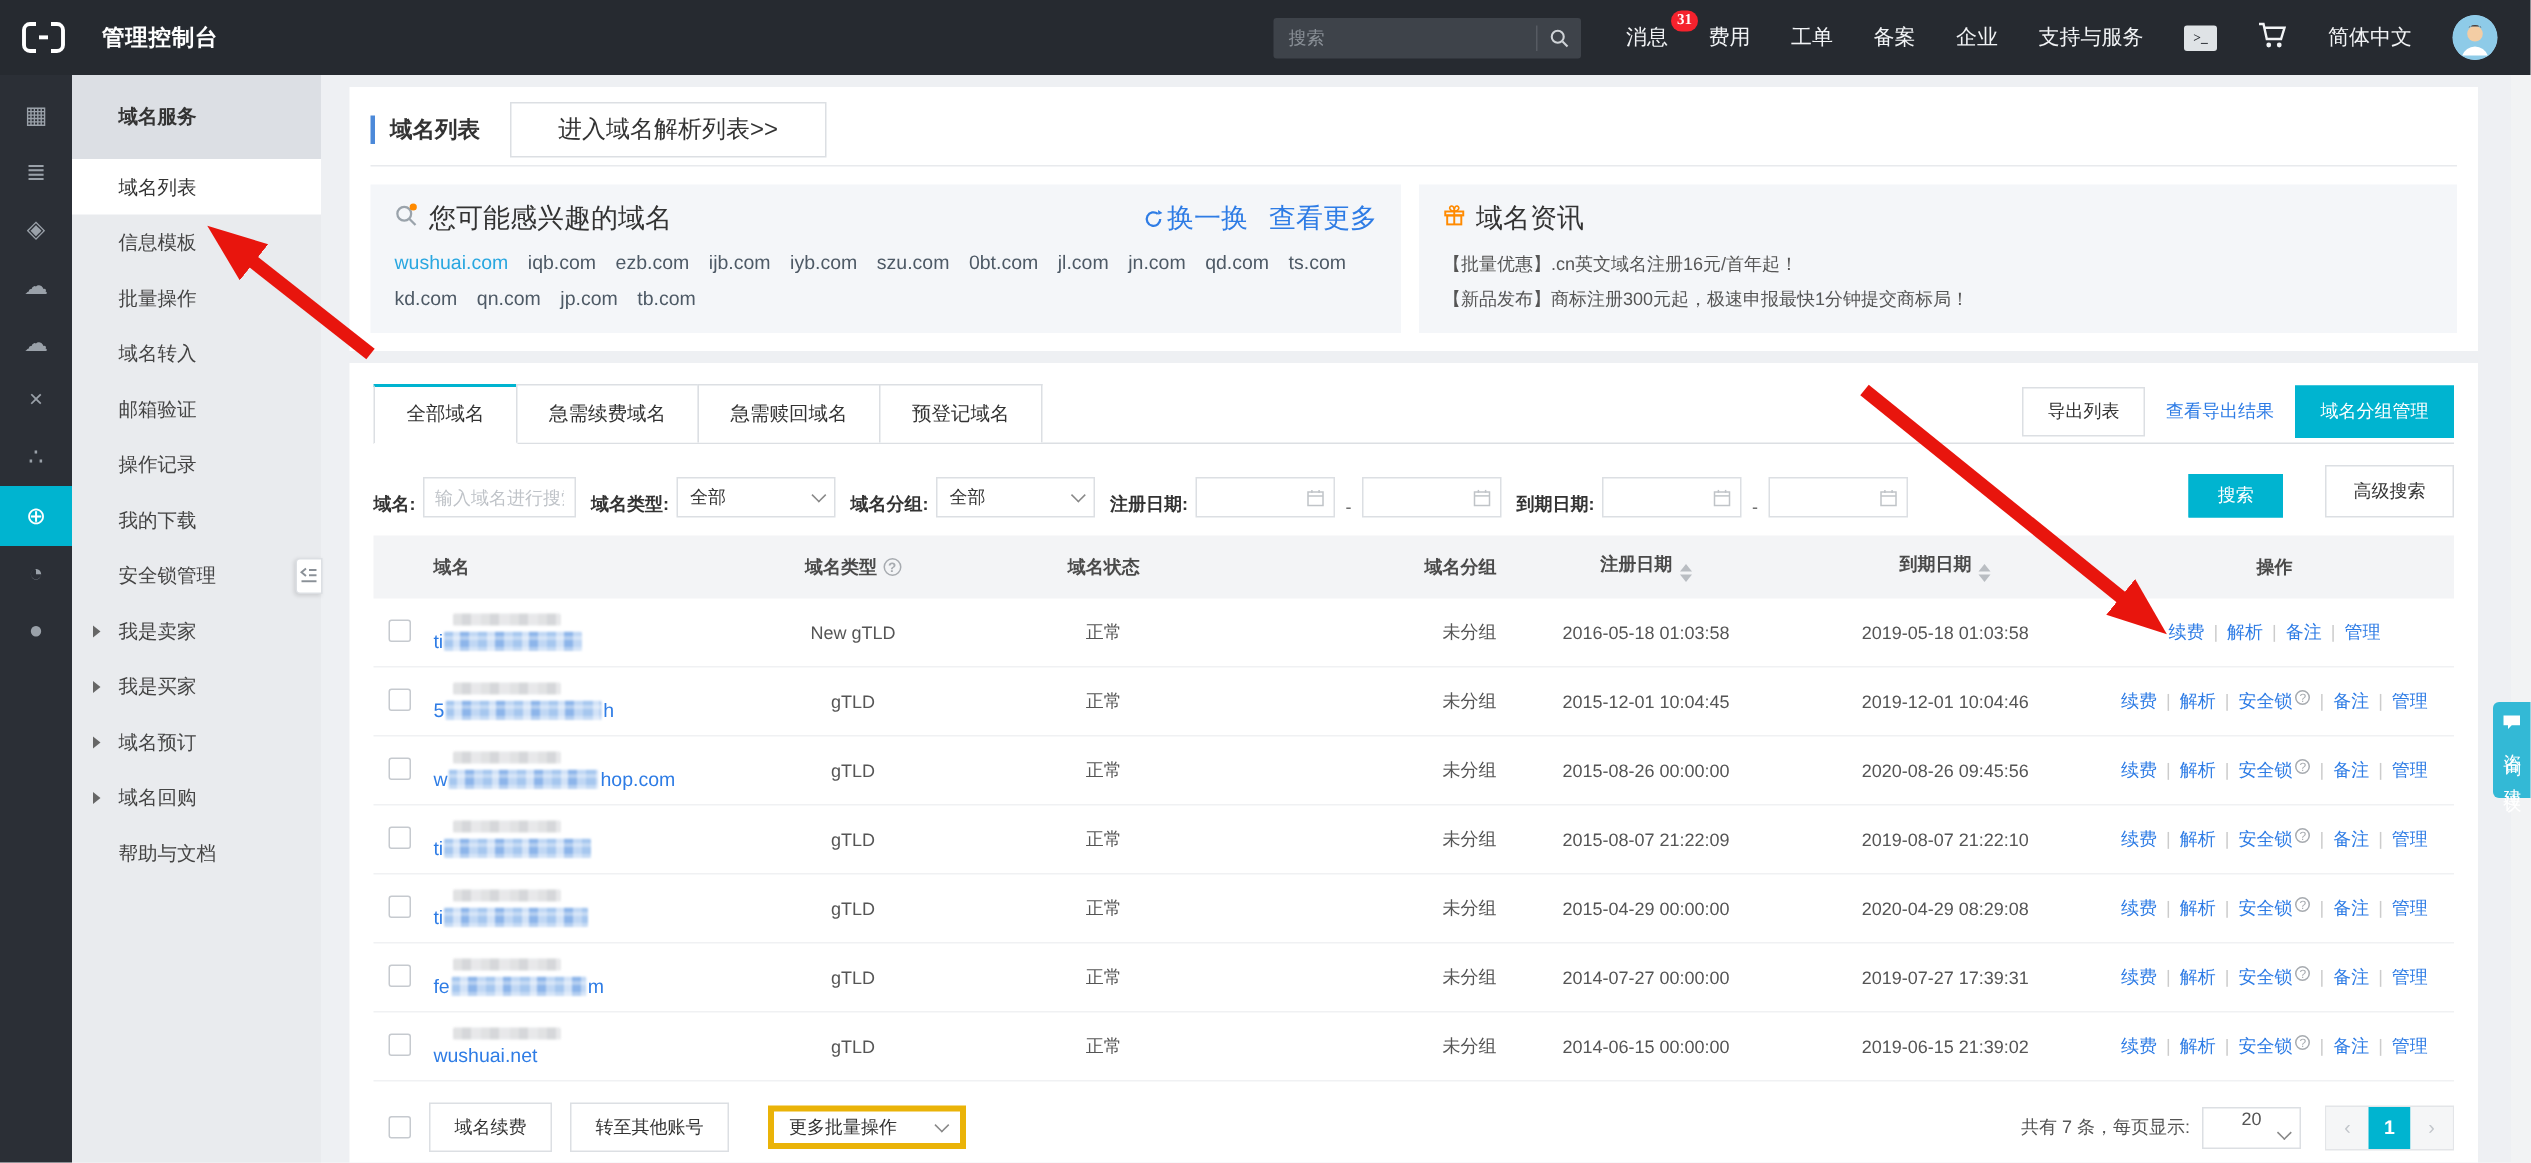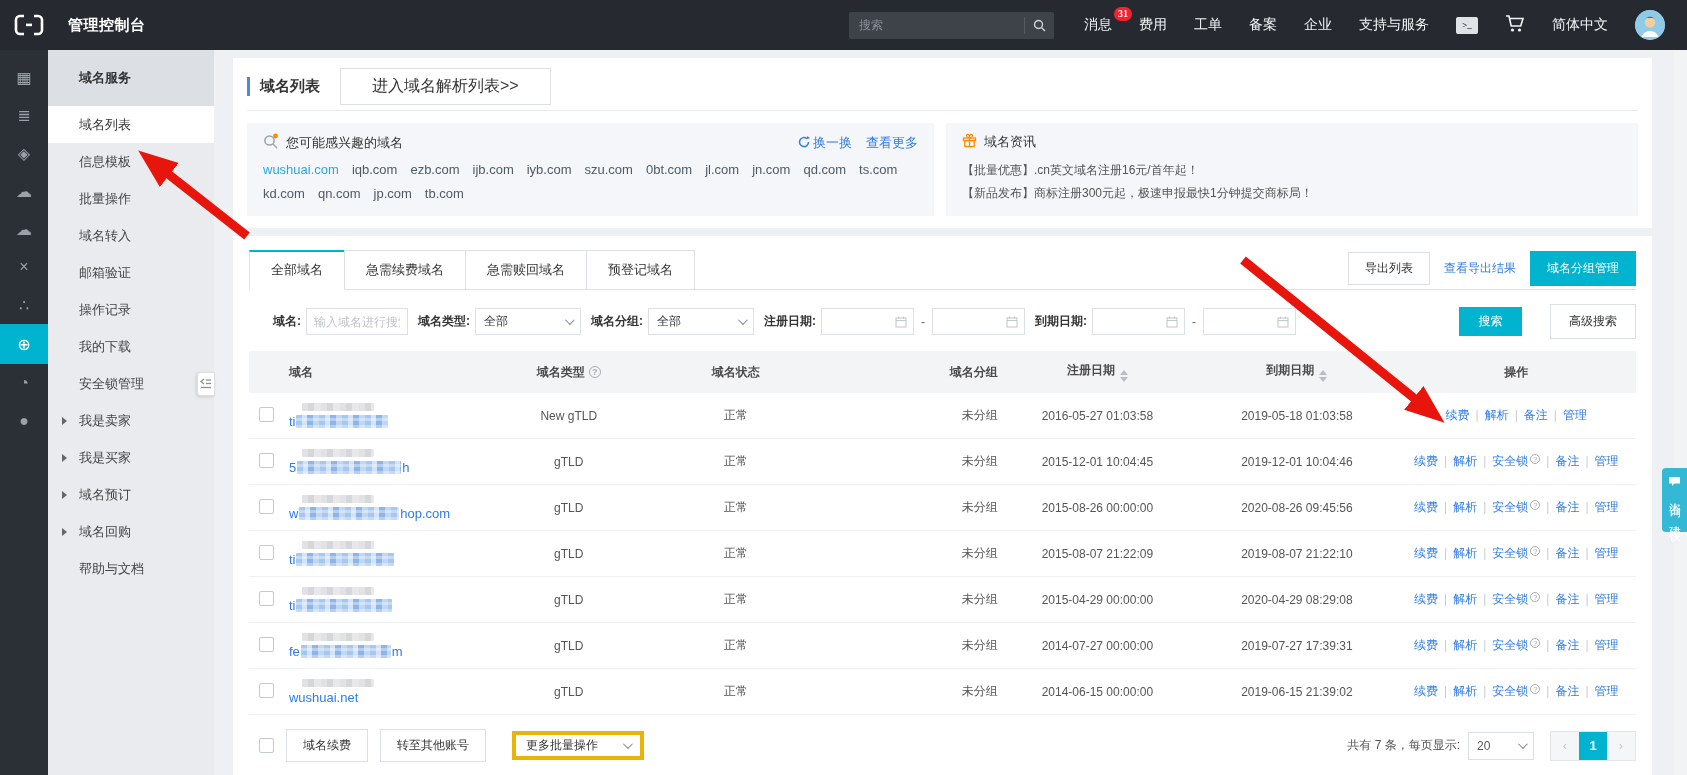--- a/index.html
+++ b/index.html
@@ -52,40 +52,40 @@
   .head-card { padding:10px 14px 12px; }
   .title-row { display:flex; align-items:center; height:36px; }
   .pg-title { font-size:15px; font-weight:bold; color:#333; border-left:3px solid #4c89d9; padding-left:10px; }
   .dns-btn { margin-left:20px; border:1px solid #dcdfe3; padding:7px 31px; font-size:16px; color:#333;
     cursor:pointer; background:#fff; }
   .hr { height:1px; background:#e8eaed; margin:6px 0 12px; }
   .panels { display:flex; gap:12px; }
   .panel { background:#f4f6f9; padding:10px 16px 12px; min-height:74px; }
   .panel.left { flex:0 0 687px; }
   .panel.right { flex:1; }
-  .panel-head { display:flex; align-items:center; font-size:13px; color:#333; }
+  .panel-head { display:flex; align-items:center; font-size:18px; color:#333; }
   .panel-links { margin-left:auto; display:flex; gap:14px; align-items:center; }
   .blue { color:#2e7ce5; cursor:pointer; }
   .domain-line { margin-top:8px; display:flex; flex-wrap:wrap; column-gap:13px; row-gap:4px;
     font-size:13px; color:#4e5a66; line-height:20px; }
   .domain-line .hl { color:#29a7e0; cursor:pointer; }
   .domain-line span { cursor:pointer; }
   .news-line { font-size:12px; color:#555; line-height:21px; margin-top:6px; }
 
   
   .list-card { margin-top:8px; padding:14px 16px 16px; position:relative; }
   .tabs { display:flex; border-bottom:1px solid #dcdfe3; }
   .tab { padding:10px 21px; font-size:13px; color:#333; border:1px solid #dcdfe3; border-bottom:none;
     margin-right:-1px; cursor:pointer; background:#fff; }
   .tab.active { border-top:2px solid #00b4d0; padding-top:9px; margin-bottom:-1px; border-bottom:1px solid #fff; }
   .top-actions { position:absolute; right:16px; top:15px; display:flex; align-items:center; gap:14px; }
   .btn { border:1px solid #dcdfe3; background:#fff; padding:7px 16px; font-size:12px; color:#333; cursor:pointer; }
   .btn-cyan { background:#00b4d0; border:1px solid #00b4d0; color:#fff; padding:8px 16px; font-size:12px; cursor:pointer; }
 
-  .filters { display:flex; align-items:center; margin-top:14px; font-size:12px;margin-left:24px; }
+  .filters { display:flex; align-items:flex-end; margin-top:14px; font-size:12px; }
   .flabel { font-weight:bold; color:#333; margin:0 5px 0 0; white-space:nowrap; }
   .fgap { width:10px; }
   .tinput { width:102px; height:27px; border:1px solid #dcdfe3; padding:0 7px; font-size:12px;
     color:#333; outline:none; font-family:inherit; background:#fff; }
   .tinput::placeholder { color:#bfc3c8; }
   .selbox { width:106px; height:27px; border:1px solid #dcdfe3; display:flex; align-items:center;
     padding:0 8px; cursor:pointer; background:#fff; color:#333; }
   .caret { margin-left:auto; width:7px; height:7px; border-right:1px solid #888; border-bottom:1px solid #888;
     transform:rotate(45deg) translateY(-2px); }
   .datebox { width:93px; height:27px; border:1px solid #dcdfe3; display:flex; align-items:center;
@@ -129,21 +129,21 @@
   .pipe { color:#ccc; margin:0 6px; }
 
   
   .batchbar { display:flex; align-items:center; padding:14px 0 2px; }
   .batchbar .cb { margin-left:10px; }
   .batchbar .btn { margin-left:12px; }
   .morebox { width:132px; height:29px; border:4px solid #eab308; display:flex; align-items:center;
     padding:0 10px; margin-left:26px; cursor:pointer; background:#fff; }
   .pgn { margin-left:auto; display:flex; align-items:center; color:#555; }
   .psize { width:66px; height:28px; border:1px solid #dcdfe3; display:flex; align-items:center;
-    padding:0 8px; margin-left:8px; cursor:pointer; background:#fff; }
+    padding:0 8px; margin-left:8px; cursor:pointer; background:#fff;flex-direction:column; }
   .pager { display:flex; margin-left:16px; border:1px solid #e3e5e8; }
   .pbtn { width:28px; height:28px; display:flex; align-items:center; justify-content:center;
     background:#f5f6f7; color:#c2c6cb; font-size:13px; cursor:pointer; }
   .pbtn.cur { background:#00b4d0; color:#fff; font-weight:bold; }
 
   
   .scrolltrack { position:absolute; right:0; top:50px; bottom:0; width:13px; background:#f2f3f4; z-index:40; }
   .scrollthumb { position:absolute; right:2px; top:52px; width:9px; height:415px; background:#c4c8cd;
     border-radius:5px; }
   .assistant { position:absolute; right:0; top:468px; width:25px; padding:8px 0 10px; background:#33b9d6;
@@ -422,21 +422,21 @@
             <div class="smudge"></div>
           <span class="dlink">
               <span>ti</span>
               <span class="mz" style="width:92px;"></span>
               <span></span>
             </span>
           </div>
         <div class="c3">New gTLD</div>
         <div class="c4">正常</div>
         <div class="c5">未分组</div>
-        <div class="c6">2016-05-27 01:03:58</div>
+        <div class="c6">2016-05-18 01:03:58</div>
         <div class="c7">2019-05-18 01:03:58</div>
         <div class="c8"><span class="alink">续费</span><span class="pipe">|</span><span class="alink">解析</span><span class="pipe">|</span><span class="alink">备注</span><span class="pipe">|</span><span class="alink">管理</span></div>
       </div>
 
       <div class="trow tbody-row">
         <div class="c1"><span class="cb"></span></div>
         <div class="c2">
             <div class="smudge"></div>
           <span class="dlink">
               <span>5</span>

